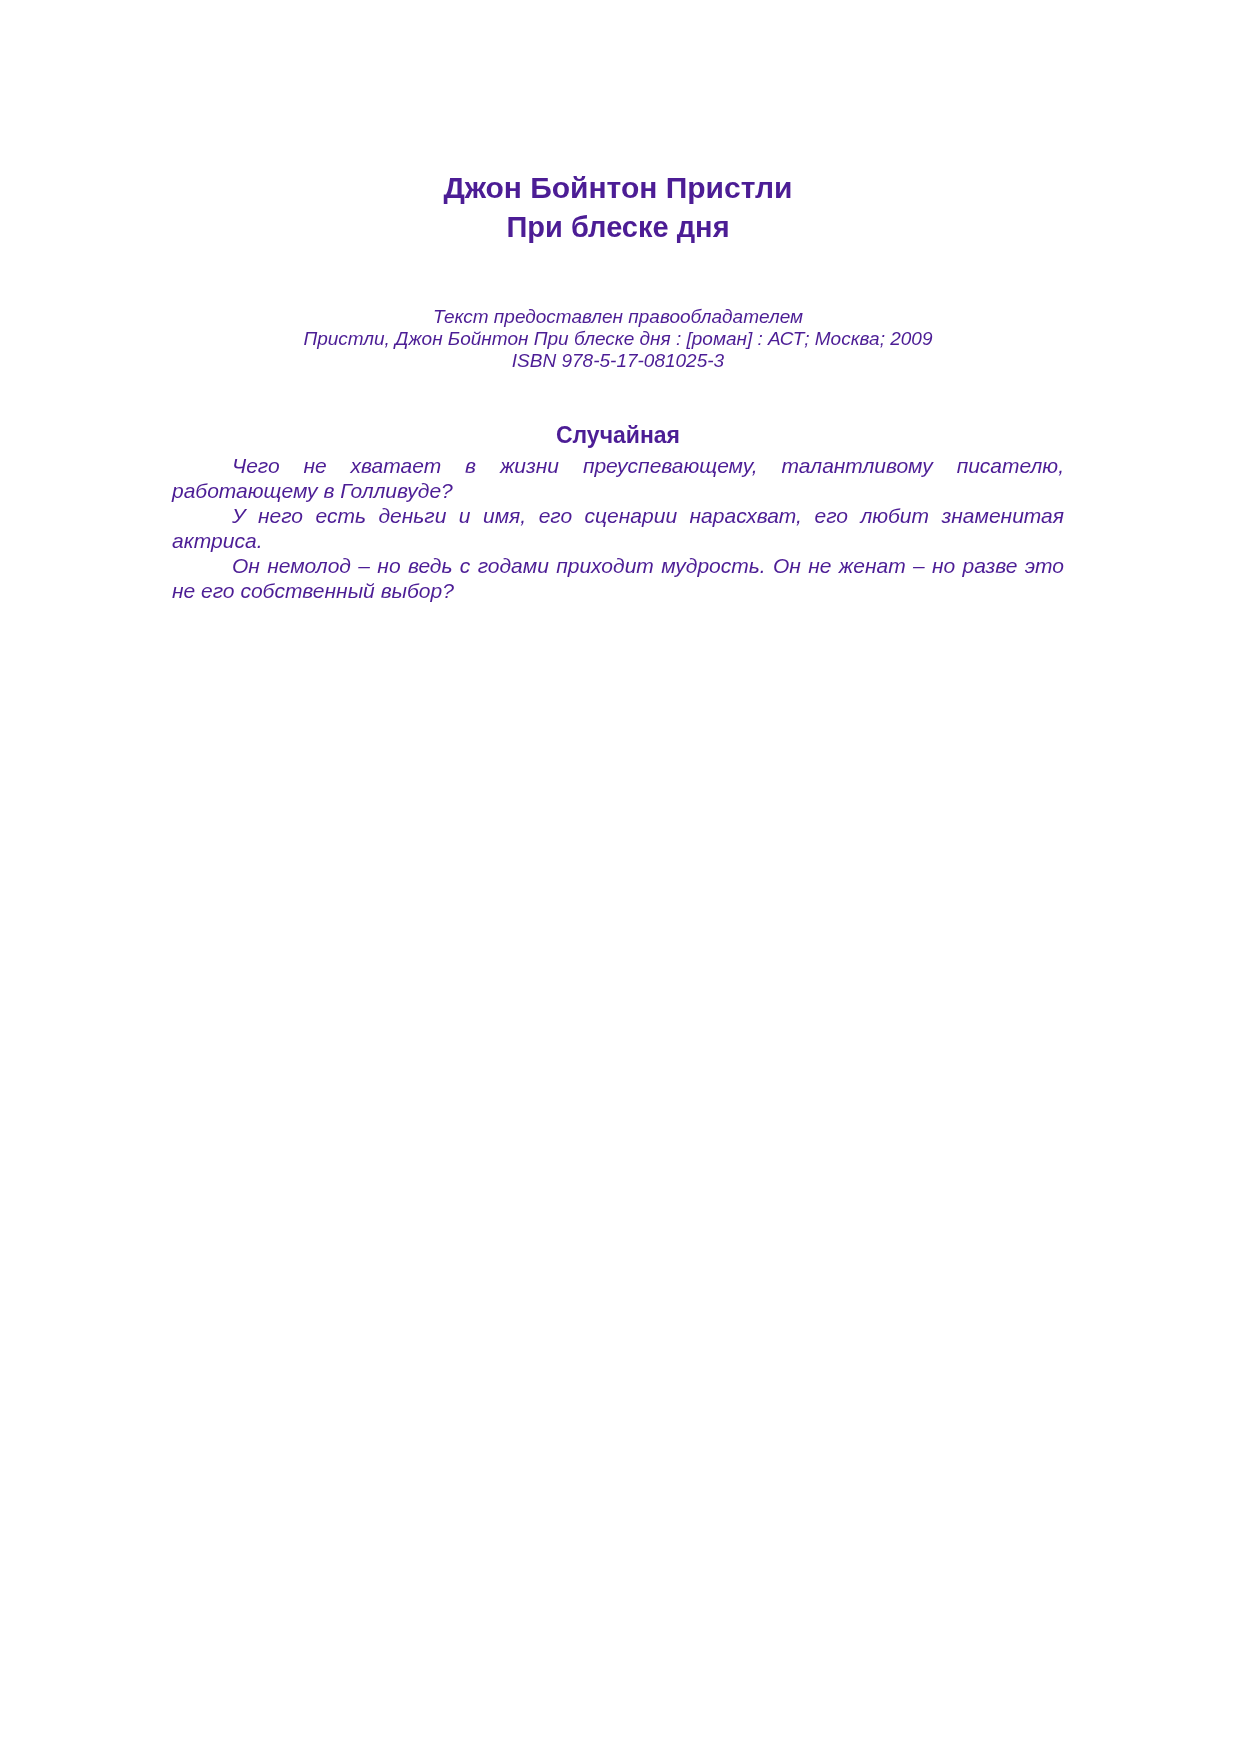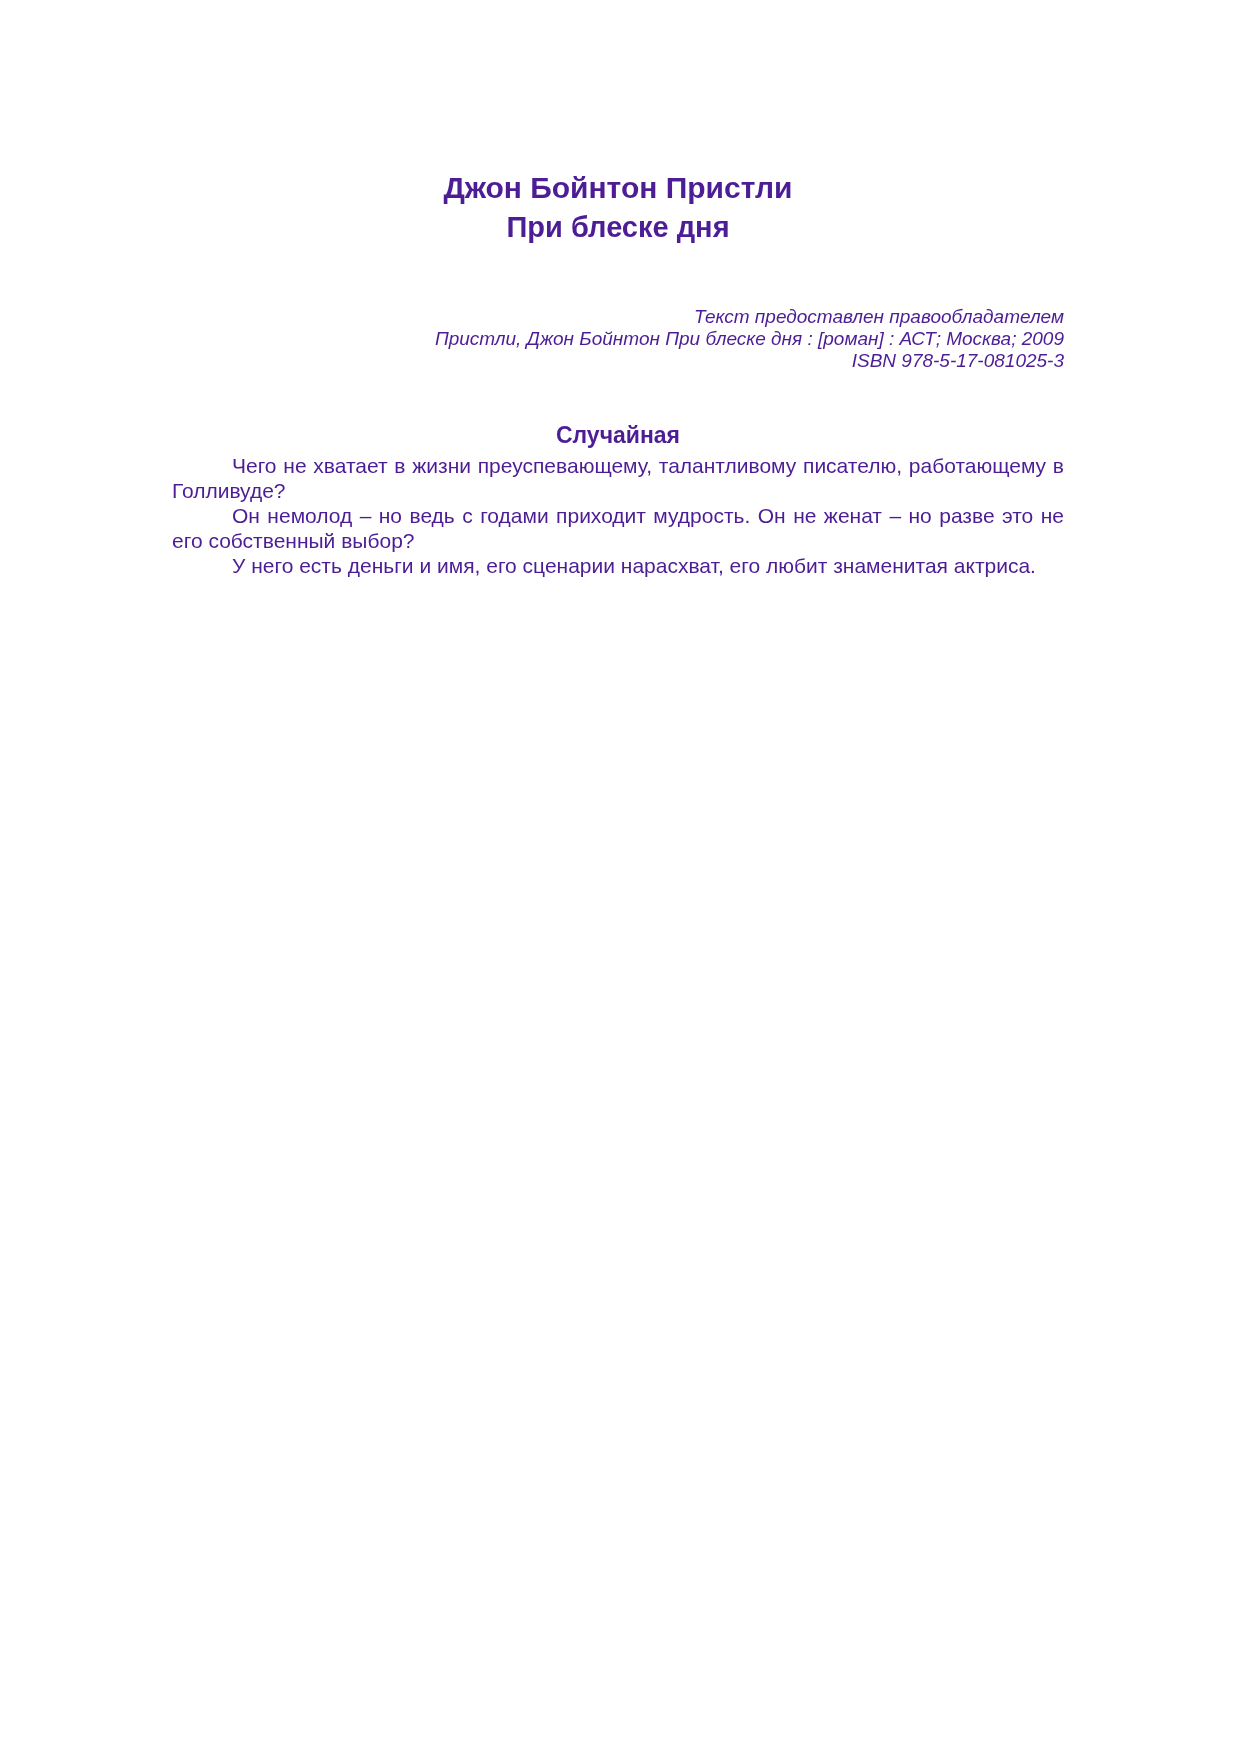--- a/index.html
+++ b/index.html
@@ -35,34 +35,35 @@
     font-size: 29px;
     line-height: 43px;
     font-weight: bold;
     text-align: center;
   }
   .credits {
     margin-top: 57px;
     font-size: 19px;
     line-height: 22px;
     font-style: italic;
-    text-align: right;
+    text-align: center;
   }
   .credits div {
     white-space: nowrap;
   }
   .annotation-heading {
     margin: 49px 0 0 0;
     font-size: 23px;
     line-height: 28px;
     font-weight: bold;
     text-align: center;
   }
   .annotation-body {
     margin-top: 4px;
+    font-style: italic;
   }
   .annotation-body p {
     margin: 0;
     font-size: 21px;
     line-height: 25px;
     text-align: justify;
     text-indent: 60px;
   }
 </style>
 </head>
@@ -78,18 +79,18 @@
     <div class="credits">
       <div>Текст предоставлен правообладателем</div>
       <div>Пристли, Джон Бойнтон При блеске дня : [роман] : АСТ; Москва; 2009</div>
       <div>ISBN 978-5-17-081025-3</div>
     </div>
 
     <div class="annotation-heading">Случайная</div>
 
     <div class="annotation-body">
       <p>Чего не хватает в жизни преуспевающему, талантливому писателю, работающему в Голливуде?</p>
+      <p>У него есть деньги и имя, его сценарии нарасхват, его любит знаменитая актриса.</p>
       <p>Он немолод – но ведь с годами приходит мудрость. Он не женат – но разве это не его собственный выбор?</p>
-      <p>У него есть деньги и имя, его сценарии нарасхват, его любит знаменитая актриса.</p>
     </div>
 
   </div>
 </div>
 
 </body></html>

